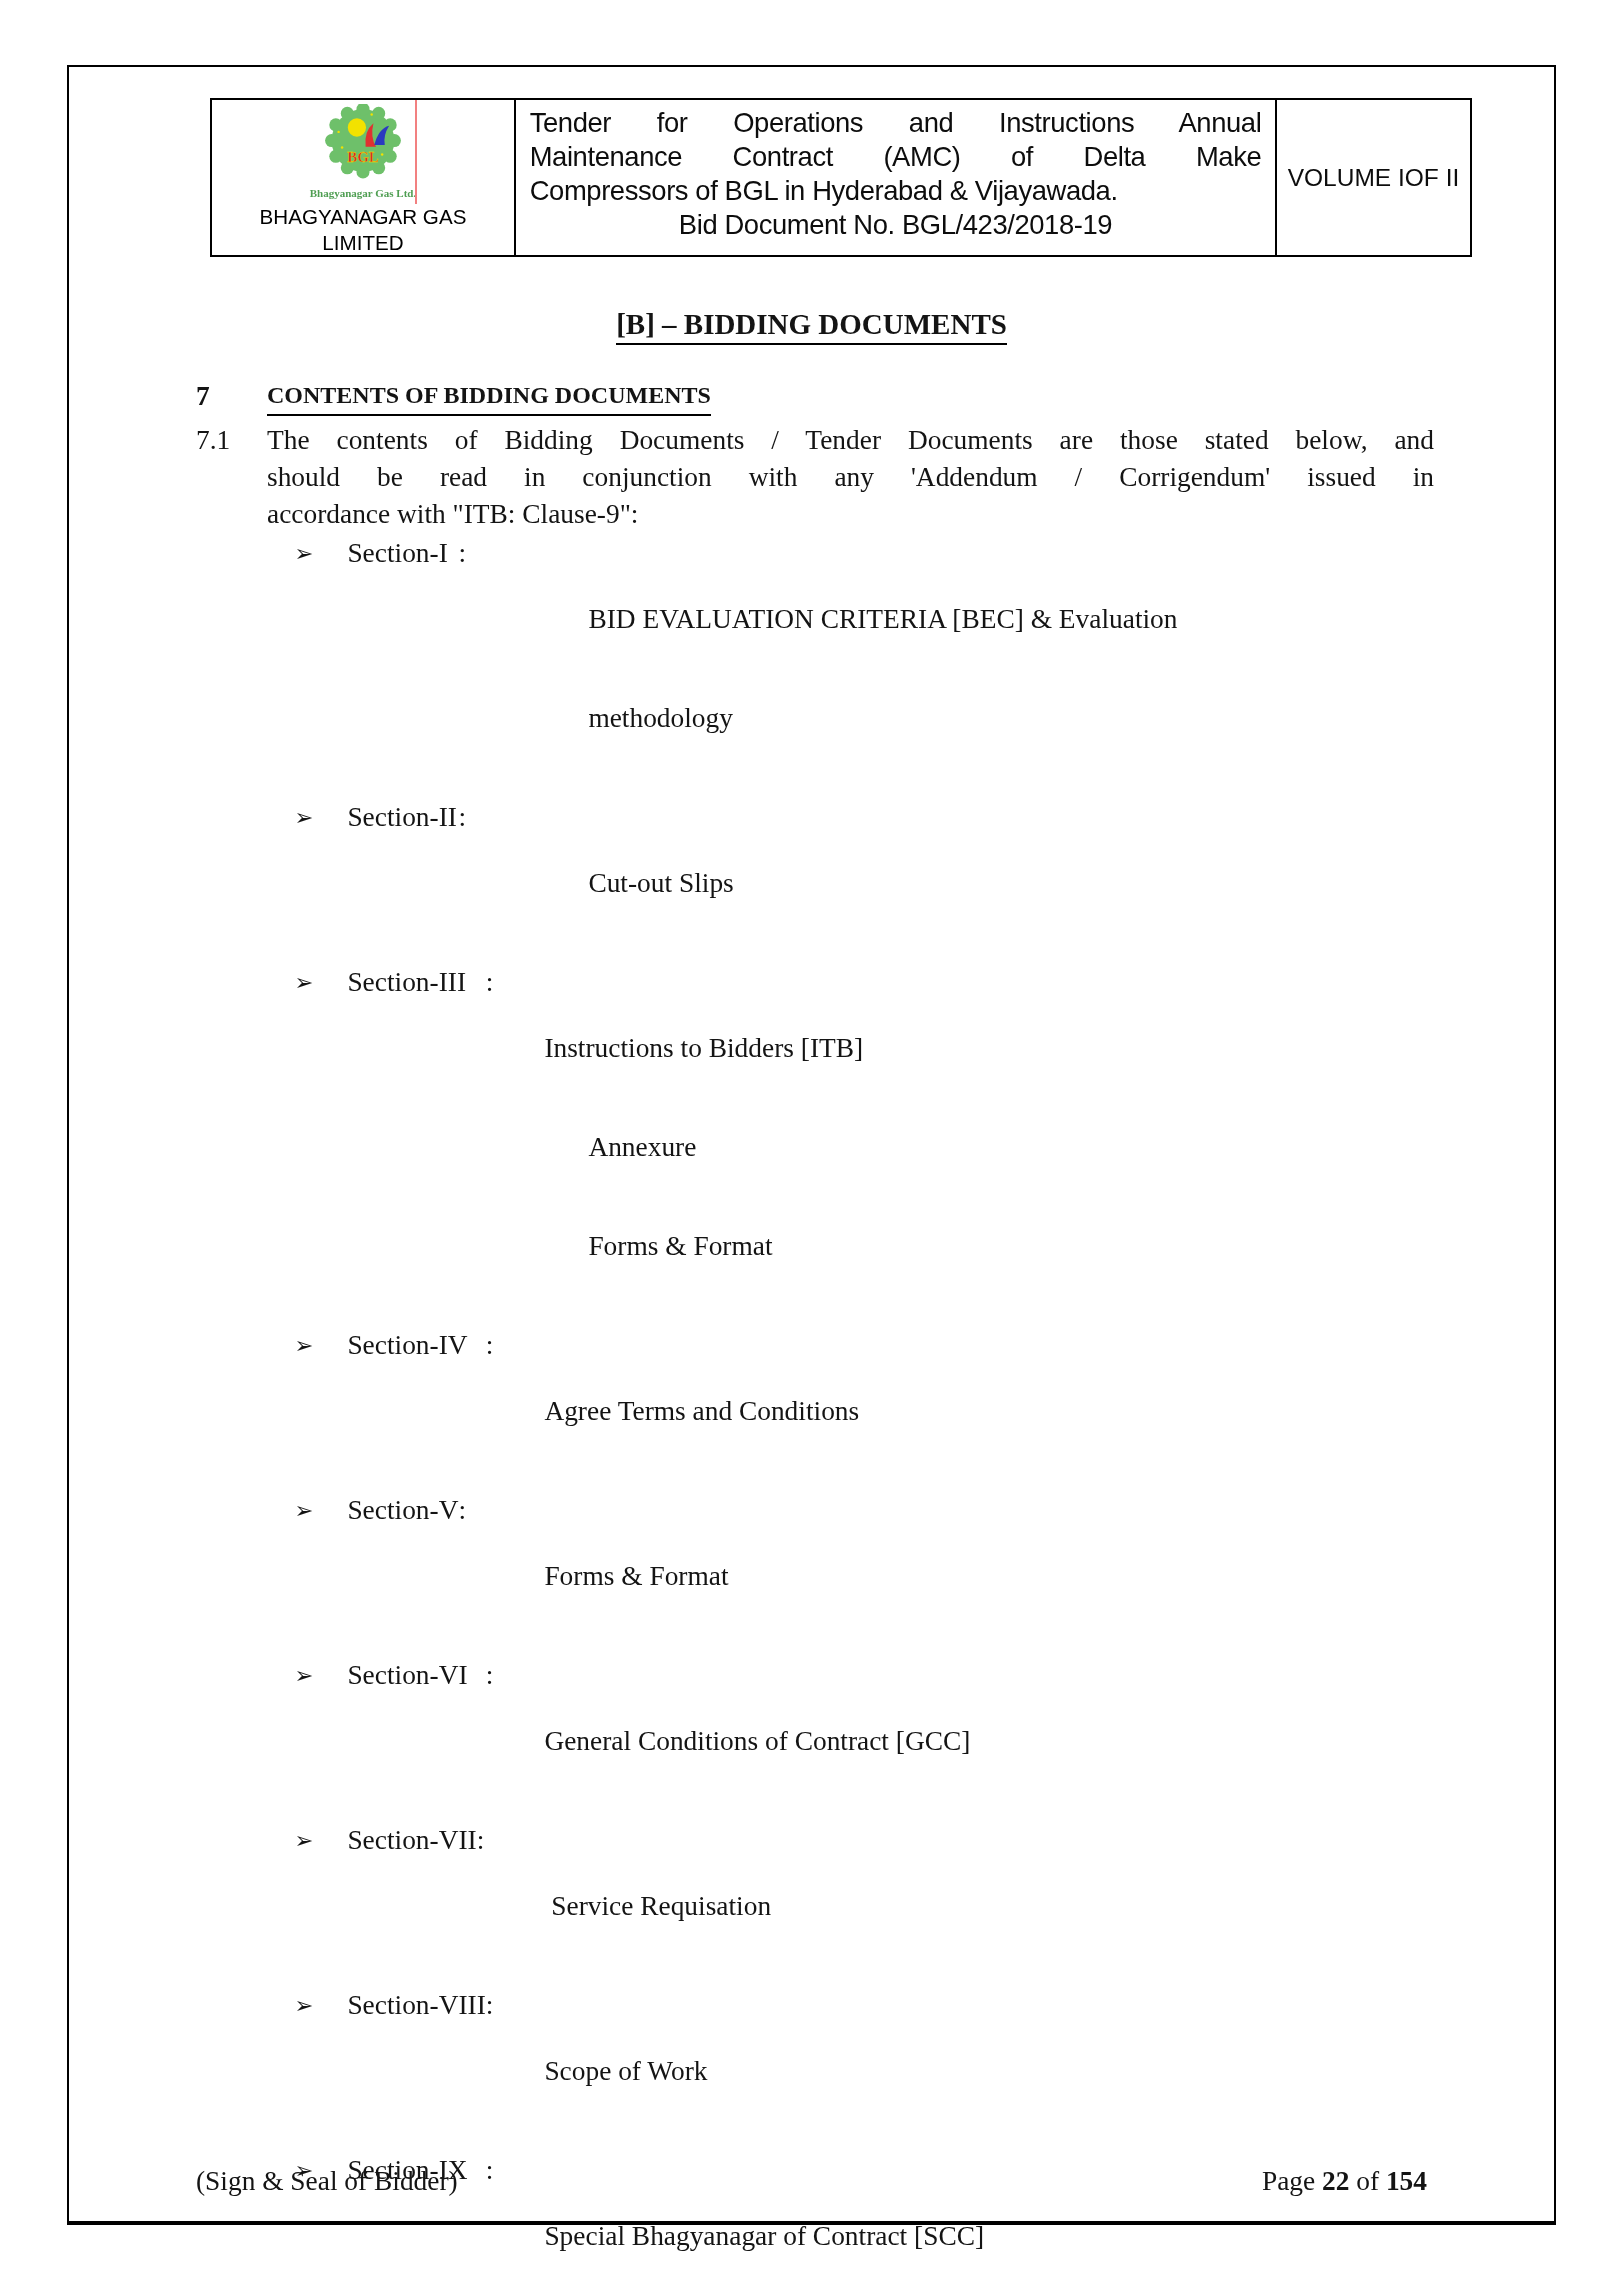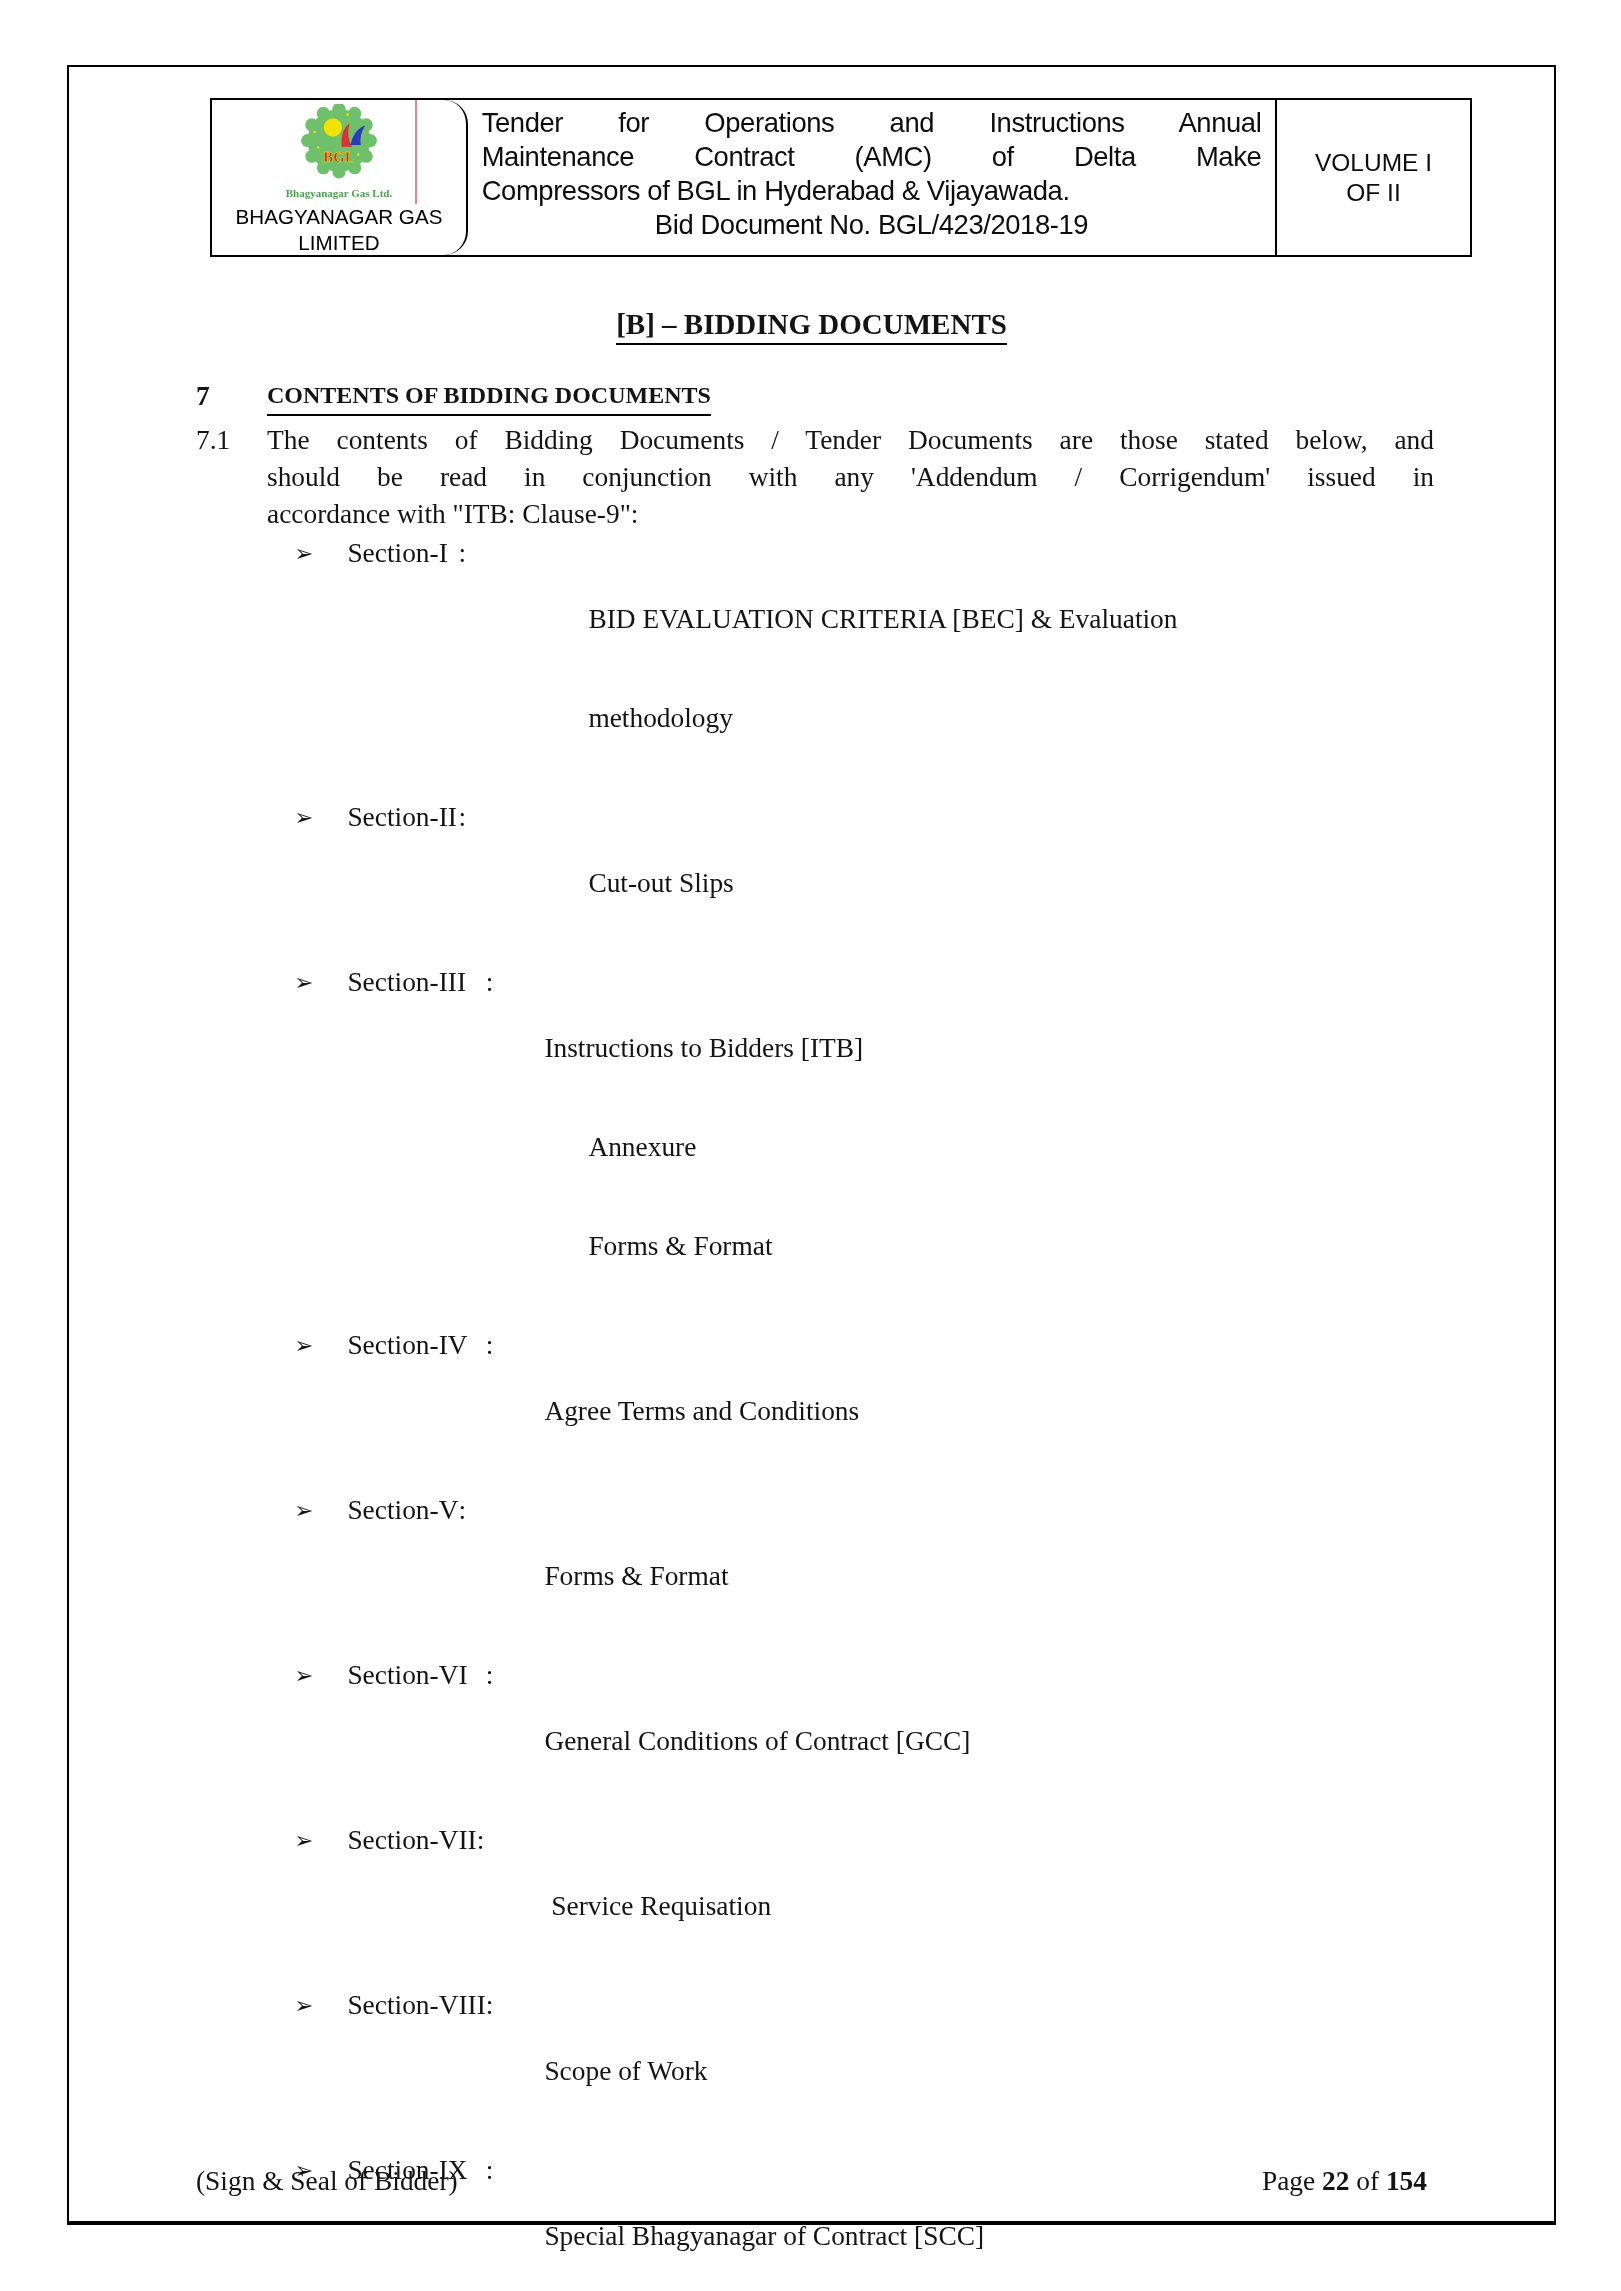--- a/index.html
+++ b/index.html
@@ -5,26 +5,26 @@
   html,body{margin:0;padding:0;background:#ffffff;}
   .page{position:relative;width:1621px;height:2292px;background:#ffffff;overflow:hidden;
         font-family:"Liberation Serif",serif;color:#141414;}
   .frame{position:absolute;left:67px;top:65px;width:1489px;height:2160px;box-sizing:border-box;
          border:2px solid #000;border-bottom-width:4.9px;border-right-width:2.9px;}
 
   
   .hdr-table{display:flex;box-sizing:border-box;margin:31px 0 0 141px;width:1262px;height:159px;
              border:2px solid #000;}
   .hdr-cell{box-sizing:border-box;}
-  .cell-logo{width:256px;flex:none;border-right:2px solid #000;position:relative;
-             display:flex;flex-direction:column;align-items:center;padding-top:3.9px;border-radius:24px;}
+  .cell-logo{width:304px;flex:none;border-right:2px solid #000;position:relative;
+             display:flex;flex-direction:column;align-items:center;padding-top:3.9px;}
   .cell-title{flex:1;border-right:2px solid #000;padding:5.9px 13.7px 3.9px 13.7px;
               font-family:"Liberation Sans",sans-serif;font-size:27.4px;line-height:34px;
               letter-spacing:-0.4px;color:#0d0d0d;}
-  .cell-vol{width:193px;flex:none;display:flex;flex-direction:column;justify-content:center;
+  .cell-vol{width:193px;flex:none;display:flex;flex-direction:row;justify-content:center;
             align-items:center;font-family:"Liberation Sans",sans-serif;font-size:24.5px;
             line-height:30px;color:#0d0d0d;}
   .t-line{text-align:justify;text-align-last:justify;}
   .t-line3{text-align:left;}
   .t-line4{text-align:center;}
   .logo-sub{font-size:11px;font-weight:bold;color:#4f9e52;margin-top:-3.9px;font-family:"Liberation Serif",serif;}
   .company{font-family:"Liberation Sans",sans-serif;font-size:20.6px;line-height:25.5px;
            text-align:center;margin-top:4.9px;color:#000;}
   .red-artifact{position:absolute;left:203px;top:0;width:2px;height:104px;background:#f28080;}
 

